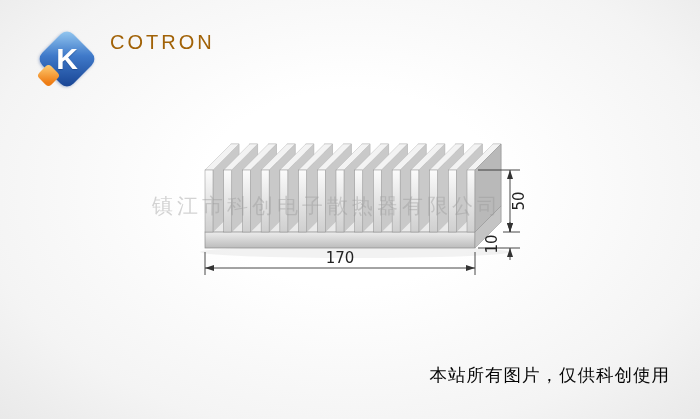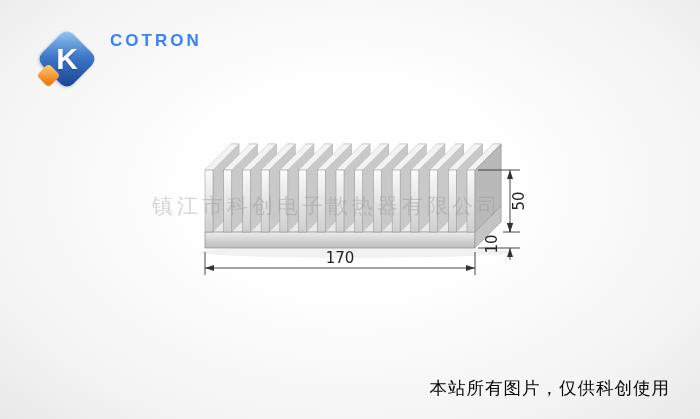--- a/index.html
+++ b/index.html
@@ -24,42 +24,42 @@
     transform:rotate(45deg);border-radius:4px;
     background:linear-gradient(135deg,#ffd27a 0%,#ee7d15 80%);
   }
   .logo-monogram{
     position:absolute;inset:0;display:flex;align-items:center;justify-content:center;
     color:#ffffff;font-size:30px;font-weight:bold;letter-spacing:0;
     text-shadow:0 1px 1px rgba(0,40,100,.4);
   }
   .logo-text{display:flex;flex-direction:column;margin-top:6px;}
   .brand-name{
-    color:#3b82f6;font-size:17px;font-weight:bold;letter-spacing:3px;line-height:1;
+    color:#a16207;font-size:20px;font-weight:normal;letter-spacing:3px;line-height:1;
   }
   .brand-pill{
     margin-top:6px;display:inline-flex;align-items:center;align-self:flex-start;
     background:linear-gradient(180deg,#6aa0dc 0%,#2c5cae 45%,#174088 100%);
     border-radius:12px;padding:3px 12px 4px 12px;color:#ffffff;
     font-size:13px;letter-spacing:2px;white-space:nowrap;
     box-shadow:0 1px 2px rgba(20,60,140,.3);
   }
   .brand-pill sup{font-size:8px;margin-left:2px;letter-spacing:0;}
 
   
   .watermark{
     position:absolute;left:152px;top:192px;white-space:nowrap;
     font-size:21px;letter-spacing:4px;color:#9a9a9a;opacity:.42;z-index:5;
     pointer-events:none;
     font-family:Liberation Mono, monospace;
   }
 
   
   .footer-note{
-    position:absolute;top:376px;right:30px;
+    position:absolute;top:363px;right:30px;
     font-size:17.5px;color:#050505;letter-spacing:1px;white-space:nowrap;
   }
 
   svg{display:block;}
   .dim-text{fill:#222222;font-size:15px;font-family:"DejaVu Sans","Liberation Sans",sans-serif;}
 </style>
 </head>
 <body>
 
 <div class="stage">

